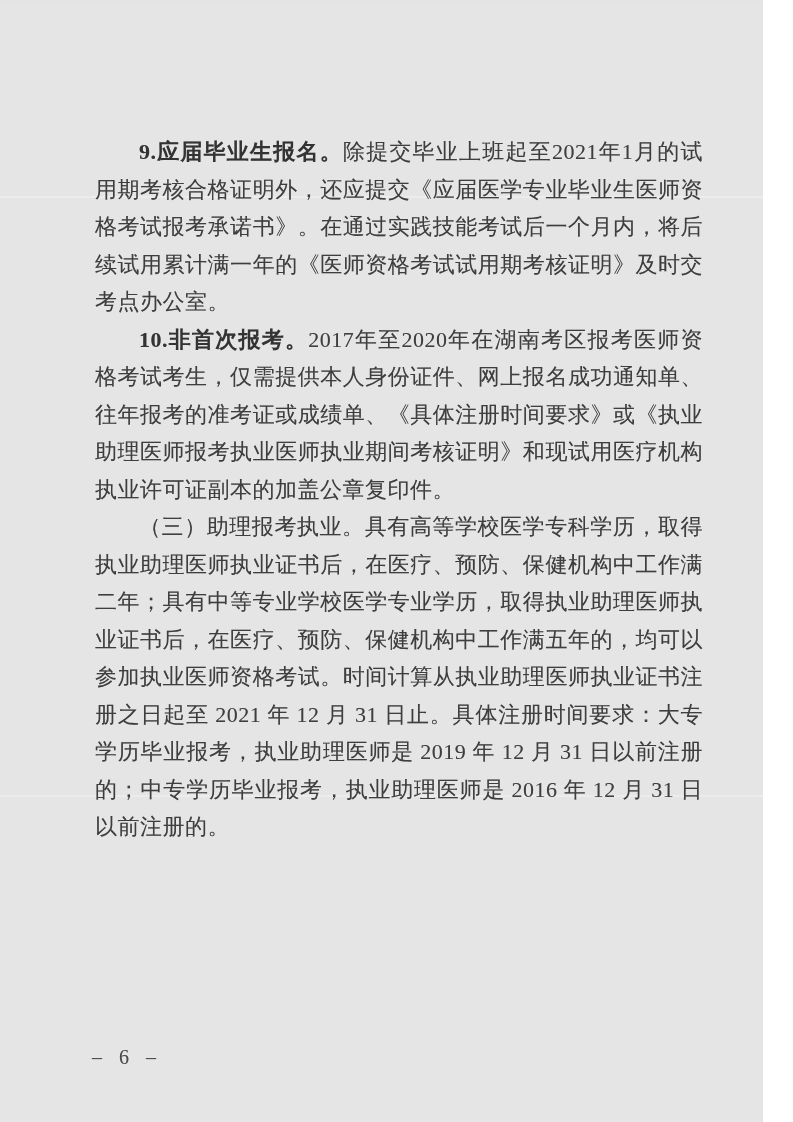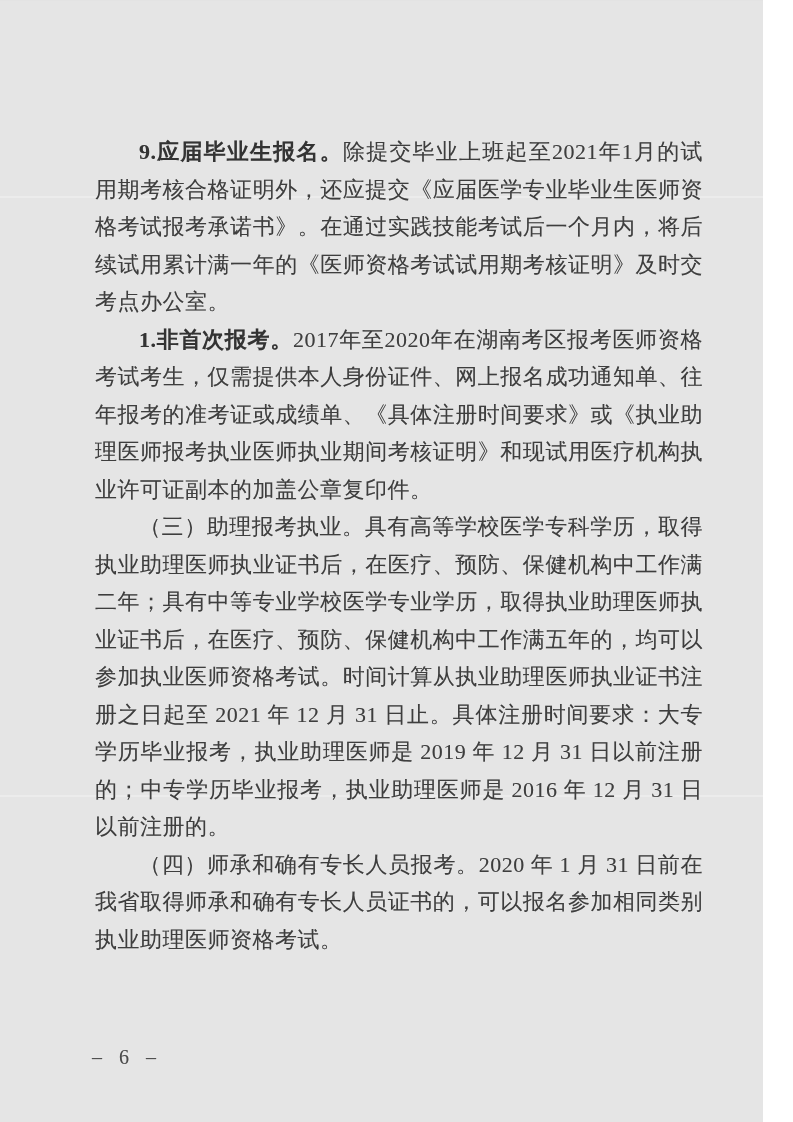--- a/index.html
+++ b/index.html
@@ -66,23 +66,22 @@
 
 <div class="page">
 
   <div class="scan-line top-edge"></div>
   <div class="scan-line mid-upper"></div>
   <div class="scan-line mid-lower"></div>
 
   <div class="content">
     <p><span class="lead">9.应届毕业生报名。</span><span>除提交毕业上班起至2021年1月的试用期考核合格证明外，还应提交《应届医学专业毕业生医师资格考试报考承诺书》。在通过实践技能考试后一个月内，将后续试用累计满一年的《医师资格考试试用期考核证明》及时交考点办公室。</span></p>
 
-    <p><span class="lead">1.非首次报考。</span><span>2017年至2020年在湖南考区报考医师资格考试考生，仅需提供本人身份证件、网上报名成功通知单、往年报考的准考证或成绩单、《具体注册时间要求》或《执业助理医师报考执业医师执业期间考核证明》和现试用医疗机构执业许可证副本的加盖公章复印件。</span></p>
+    <p><span class="lead">10.非首次报考。</span><span>2017年至2020年在湖南考区报考医师资格考试考生，仅需提供本人身份证件、网上报名成功通知单、往年报考的准考证或成绩单、《具体注册时间要求》或《执业助理医师报考执业医师执业期间考核证明》和现试用医疗机构执业许可证副本的加盖公章复印件。</span></p>
 
     <p><span class="lead"></span><span>（三）助理报考执业。具有高等学校医学专科学历，取得执业助理医师执业证书后，在医疗、预防、保健机构中工作满二年；具有中等专业学校医学专业学历，取得执业助理医师执业证书后，在医疗、预防、保健机构中工作满五年的，均可以参加执业医师资格考试。时间计算从执业助理医师执业证书注册之日起至 2021 年 12 月 31 日止。具体注册时间要求：大专学历毕业报考，执业助理医师是 2019 年 12 月 31 日以前注册的；中专学历毕业报考，执业助理医师是 2016 年 12 月 31 日以前注册的。</span></p>
 
-    <p><span class="lead"></span><span>（四）师承和确有专长人员报考。2020 年 1 月 31 日前在我省取得师承和确有专长人员证书的，可以报名参加相同类别执业助理医师资格考试。</span></p>
 
   </div>
 
   <div class="footer">– 6 –</div>
 
 </div>
 
 </body></html>

